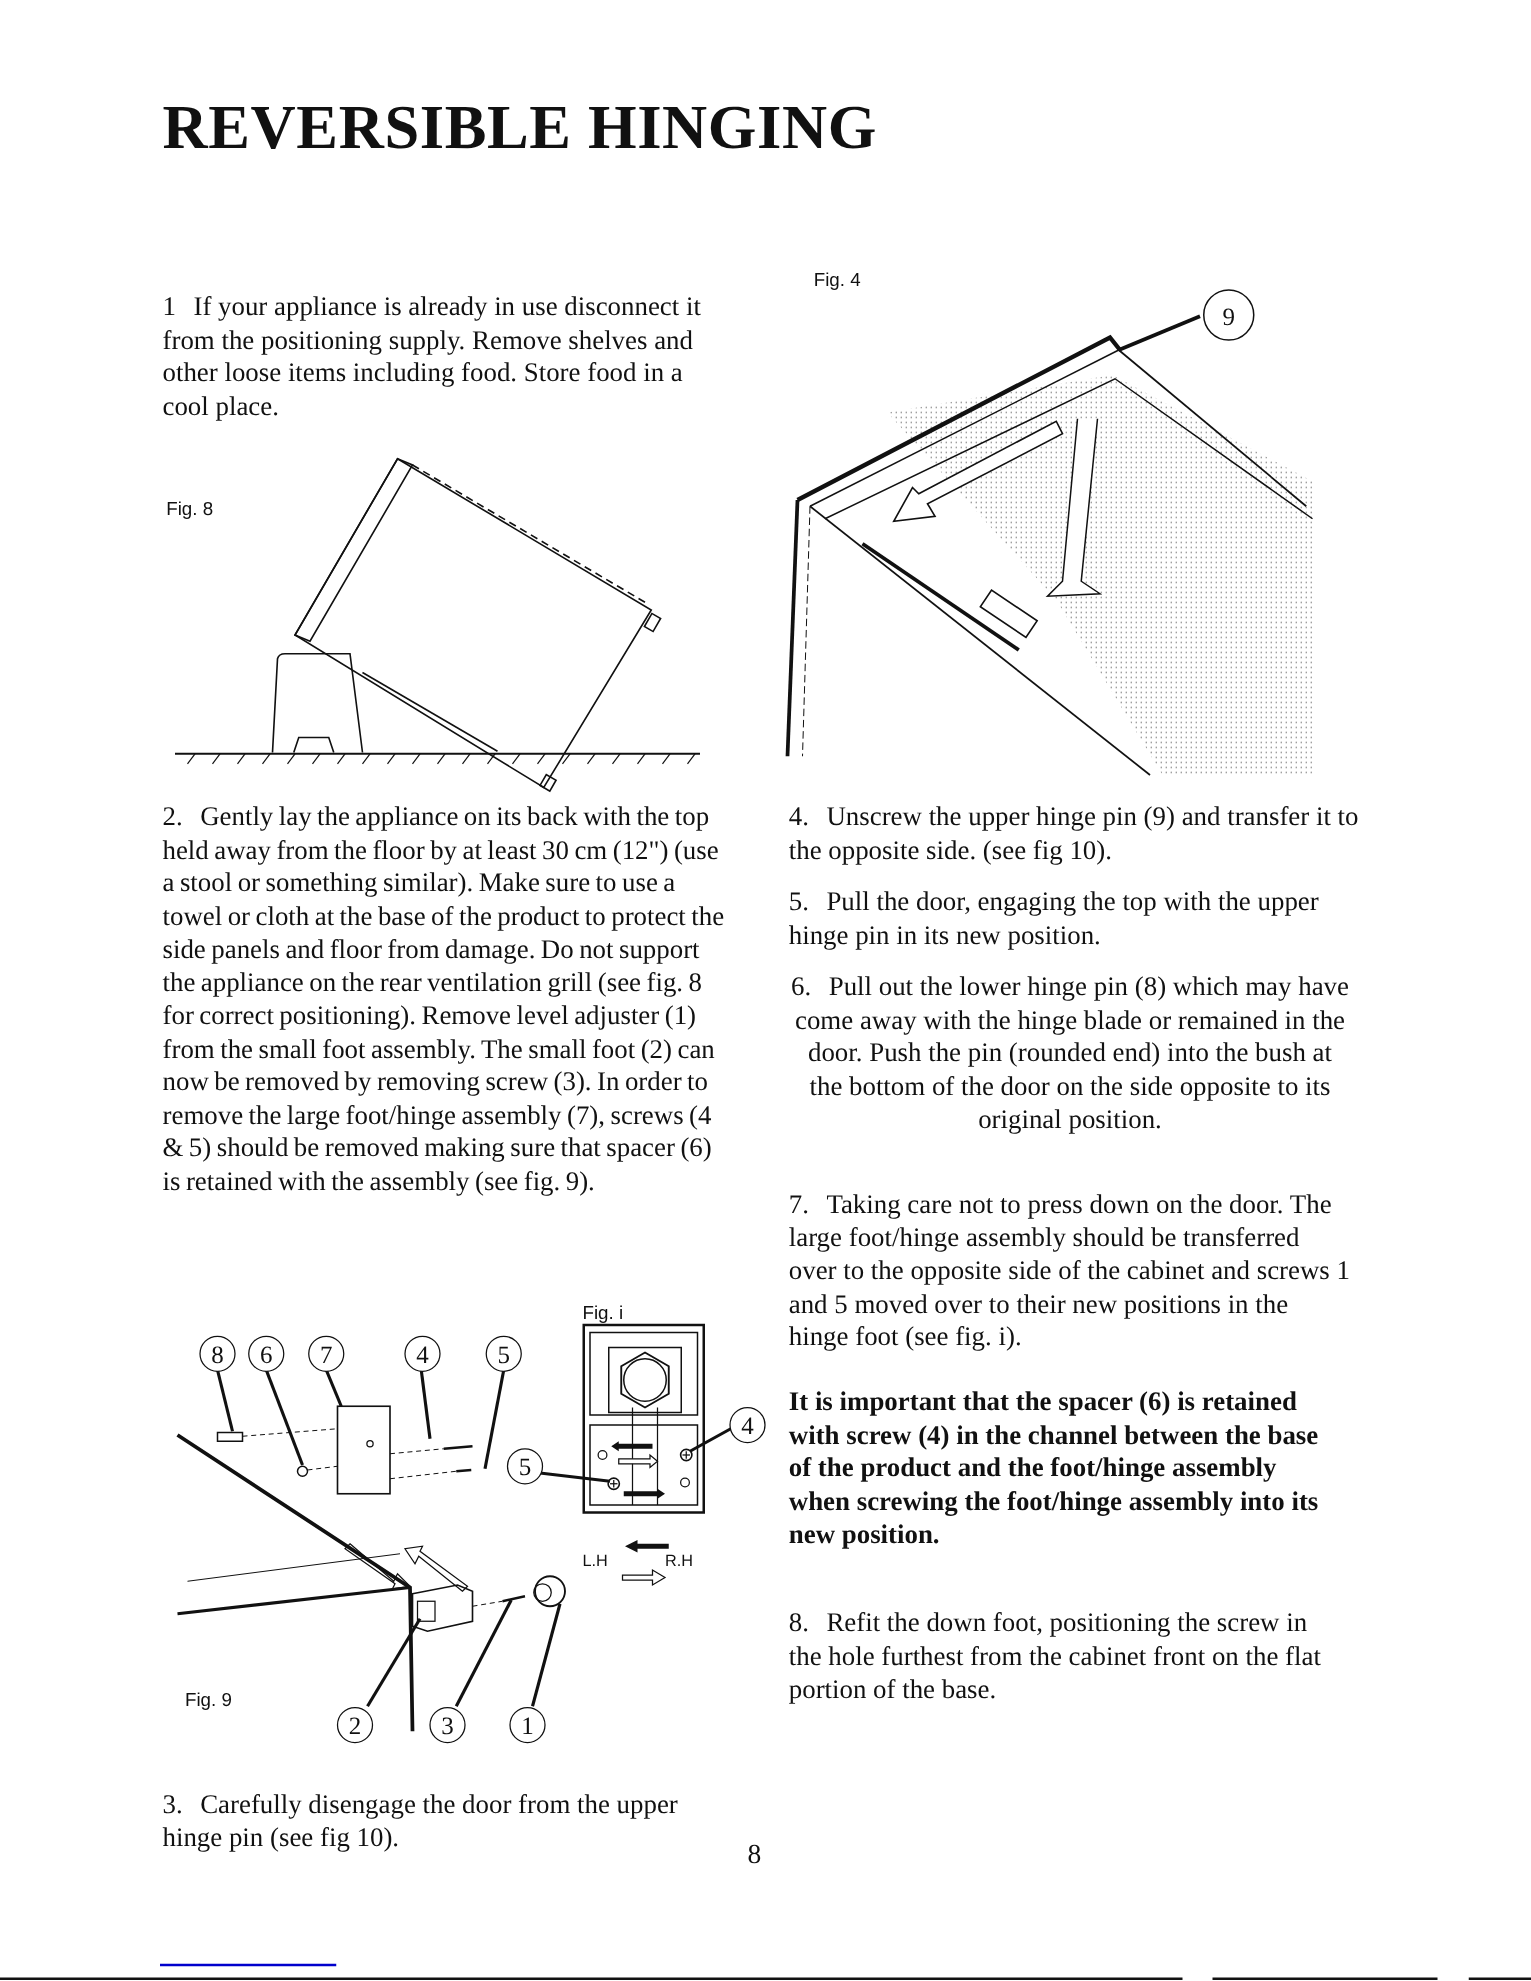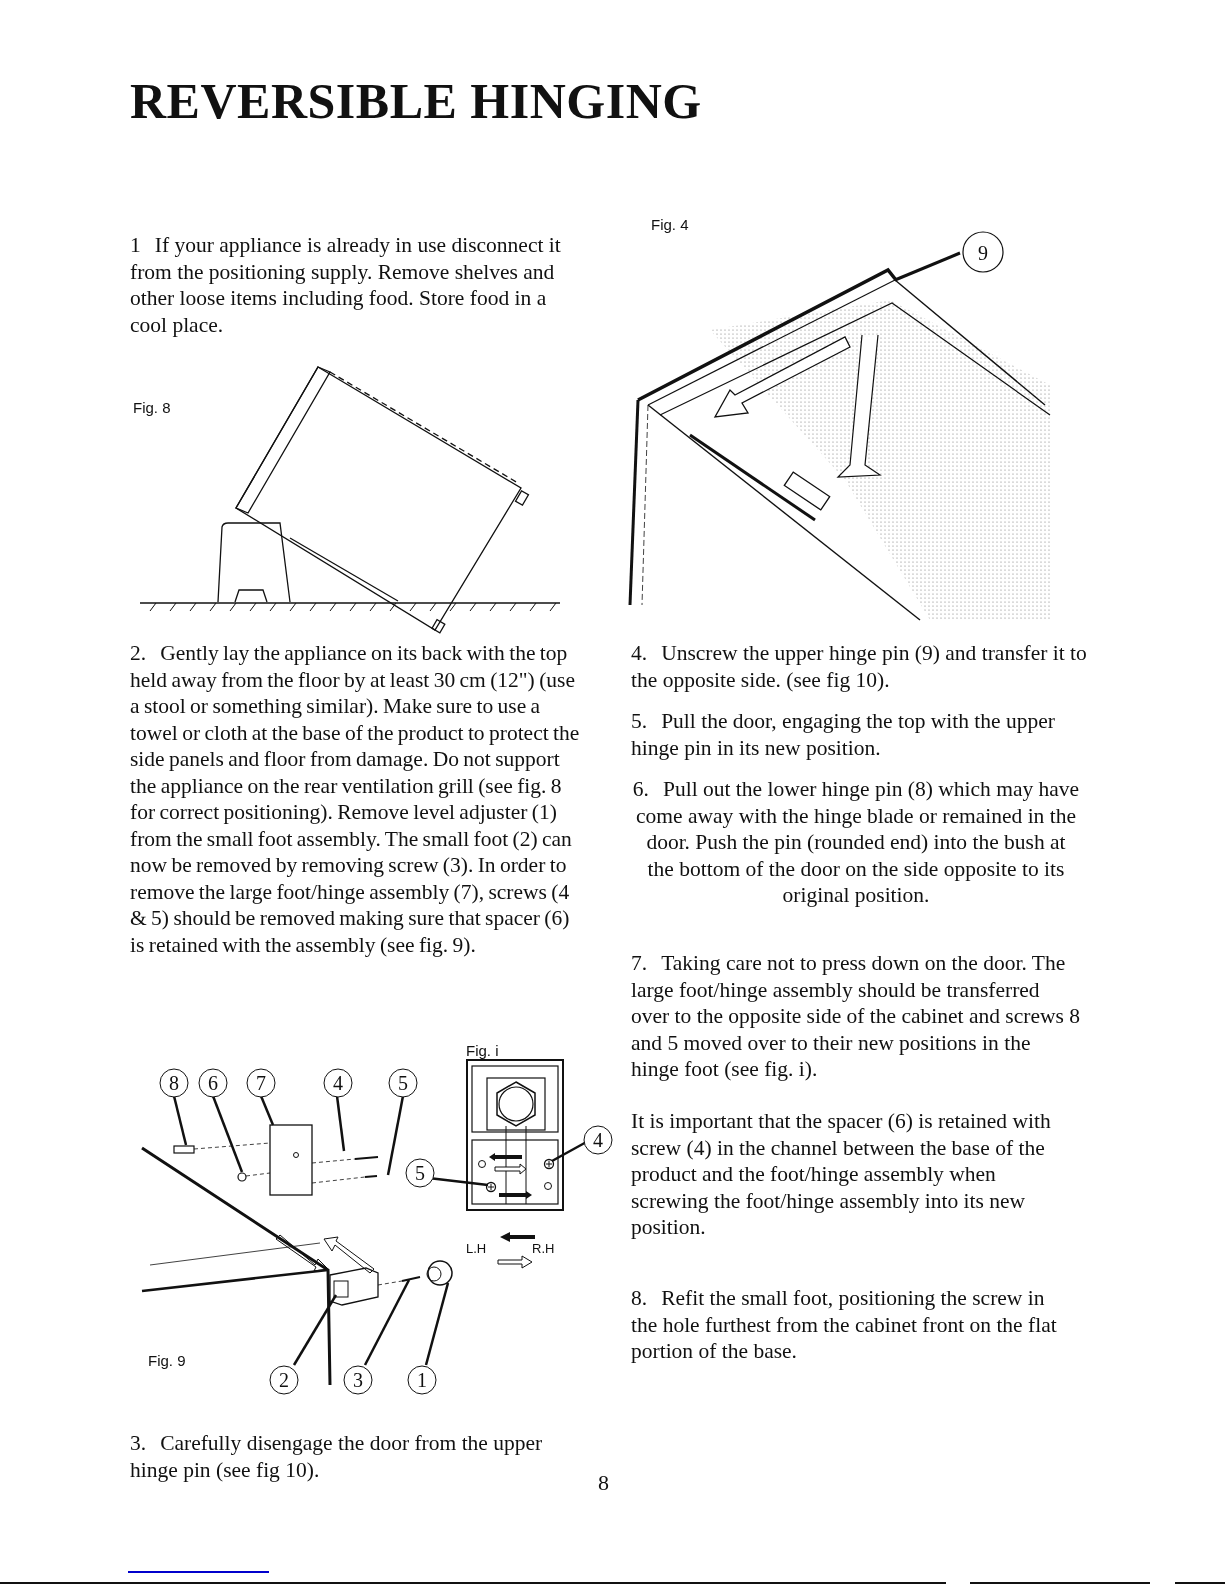--- a/index.html
+++ b/index.html
@@ -202,24 +202,24 @@
   <circle cx="363" cy="27" r="20" fill="#fff" stroke="#111" stroke-width="1.2"></circle>
   <text class="callout" x="363" y="35" text-anchor="middle" fill="#111">9</text>
 </svg>
 
 <p class="para" style="left:631px; top:640px; width:460px;"><span class="num">4.</span><span>Unscrew the upper hinge pin (9) and transfer it to the opposite side. (see fig 10).</span></p>
 
 <p class="para" style="left:631px; top:708px; width:450px;"><span class="num">5.</span><span>Pull the door, engaging the top with the upper hinge pin in its new position.</span></p>
 
 <p class="para" style="left:631px; top:776px; width:450px;text-align:center;"><span class="num">6.</span><span>Pull out the lower hinge pin (8) which may have come away with the hinge blade or remained in the door. Push the pin (rounded end) into the bush at the bottom of the door on the side opposite to its original position.</span></p>
 
-<p class="para" style="left:631px; top:950px; width:450px;"><span class="num">7.</span><span>Taking care not to press down on the door. The large foot/hinge assembly should be transferred over to the opposite side of the cabinet and screws 8 and 5 moved over to their new positions in the hinge foot (see fig. i).</span></p>
-
-<p class="para" style="left:631px; top:1108px; width:440px;">It is important that the spacer (6) is retained with screw (4) in the channel between the base of the product and the foot/hinge assembly when screwing the foot/hinge assembly into its new position.</p>
-
-<p class="para" style="left:631px; top:1285px; width:440px;"><span class="num">8.</span><span>Refit the small foot, positioning the screw in the hole furthest from the cabinet front on the flat portion of the base.</span></p>
+<p class="para" style="left:631px; top:950px; width:450px;"><span class="num">7.</span><span>Taking care not to press down on the door. The large foot/hinge assembly should be transferred over to the opposite side of the cabinet and screws 1 and 5 moved over to their new positions in the hinge foot (see fig. i).</span></p>
+
+<p class="para" style="left:631px; top:1108px; width:440px;font-weight:bold;">It is important that the spacer (6) is retained with screw (4) in the channel between the base of the product and the foot/hinge assembly when screwing the foot/hinge assembly into its new position.</p>
+
+<p class="para" style="left:631px; top:1285px; width:440px;"><span class="num">8.</span><span>Refit the down foot, positioning the screw in the hole furthest from the cabinet front on the flat portion of the base.</span></p>
 
 <div class="pagenum">8</div>
 
 <div class="footer-link"></div>
 <div class="footer-rule" style="left:0; width:946px;"></div>
 <div class="footer-rule" style="left:970px; width:180px;"></div>
 <div class="footer-rule" style="left:1175px; width:50px;"></div>
 
 </body></html>

